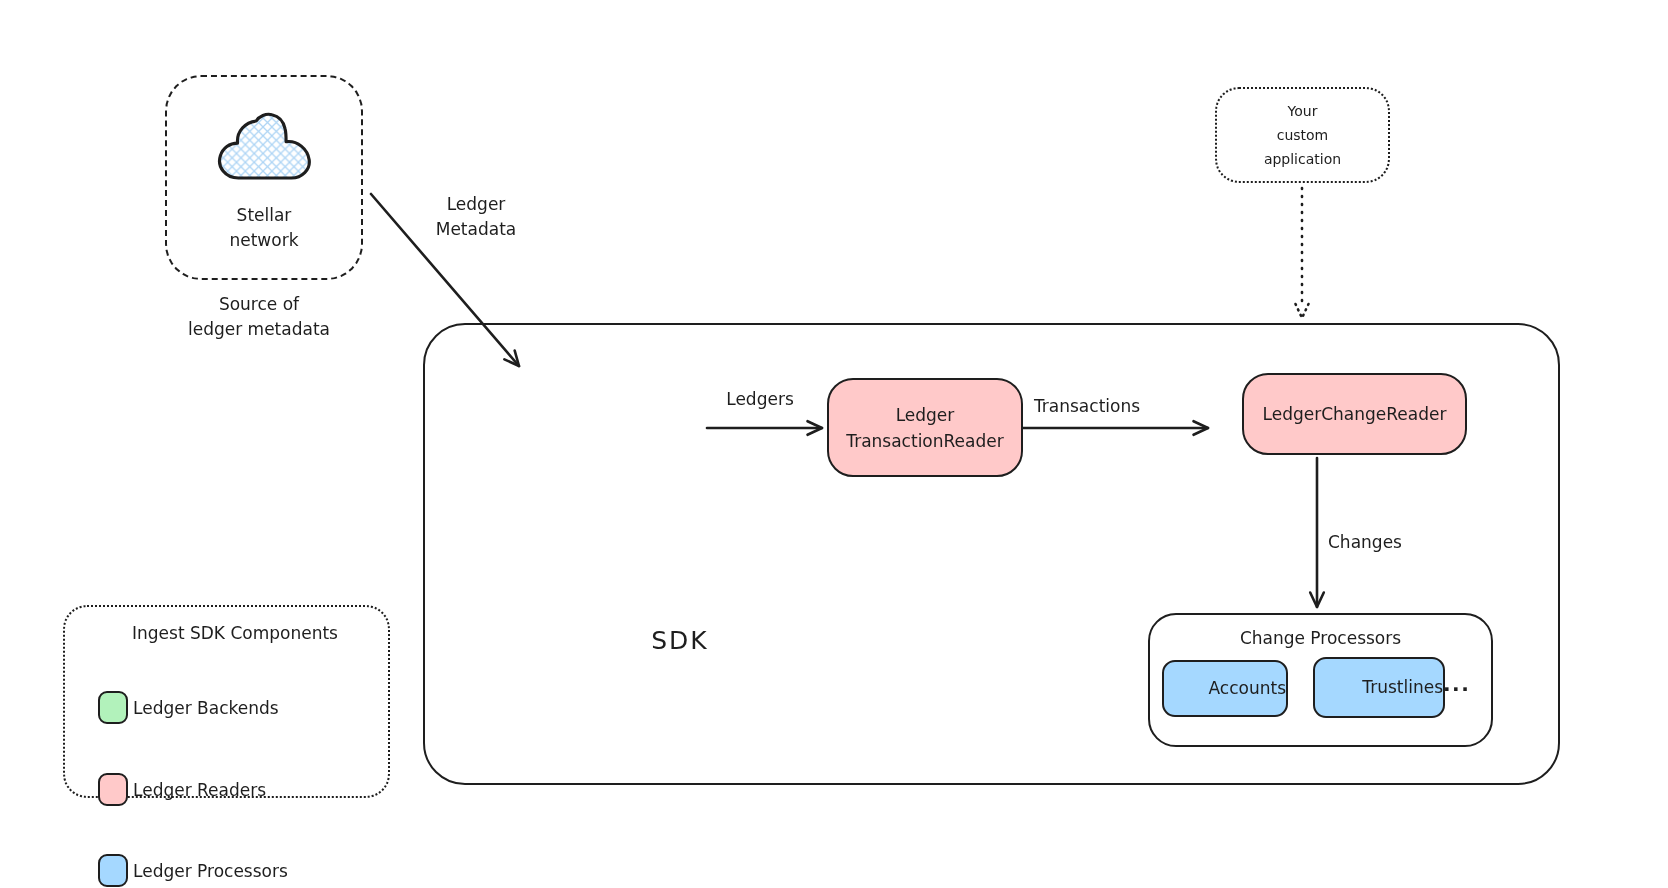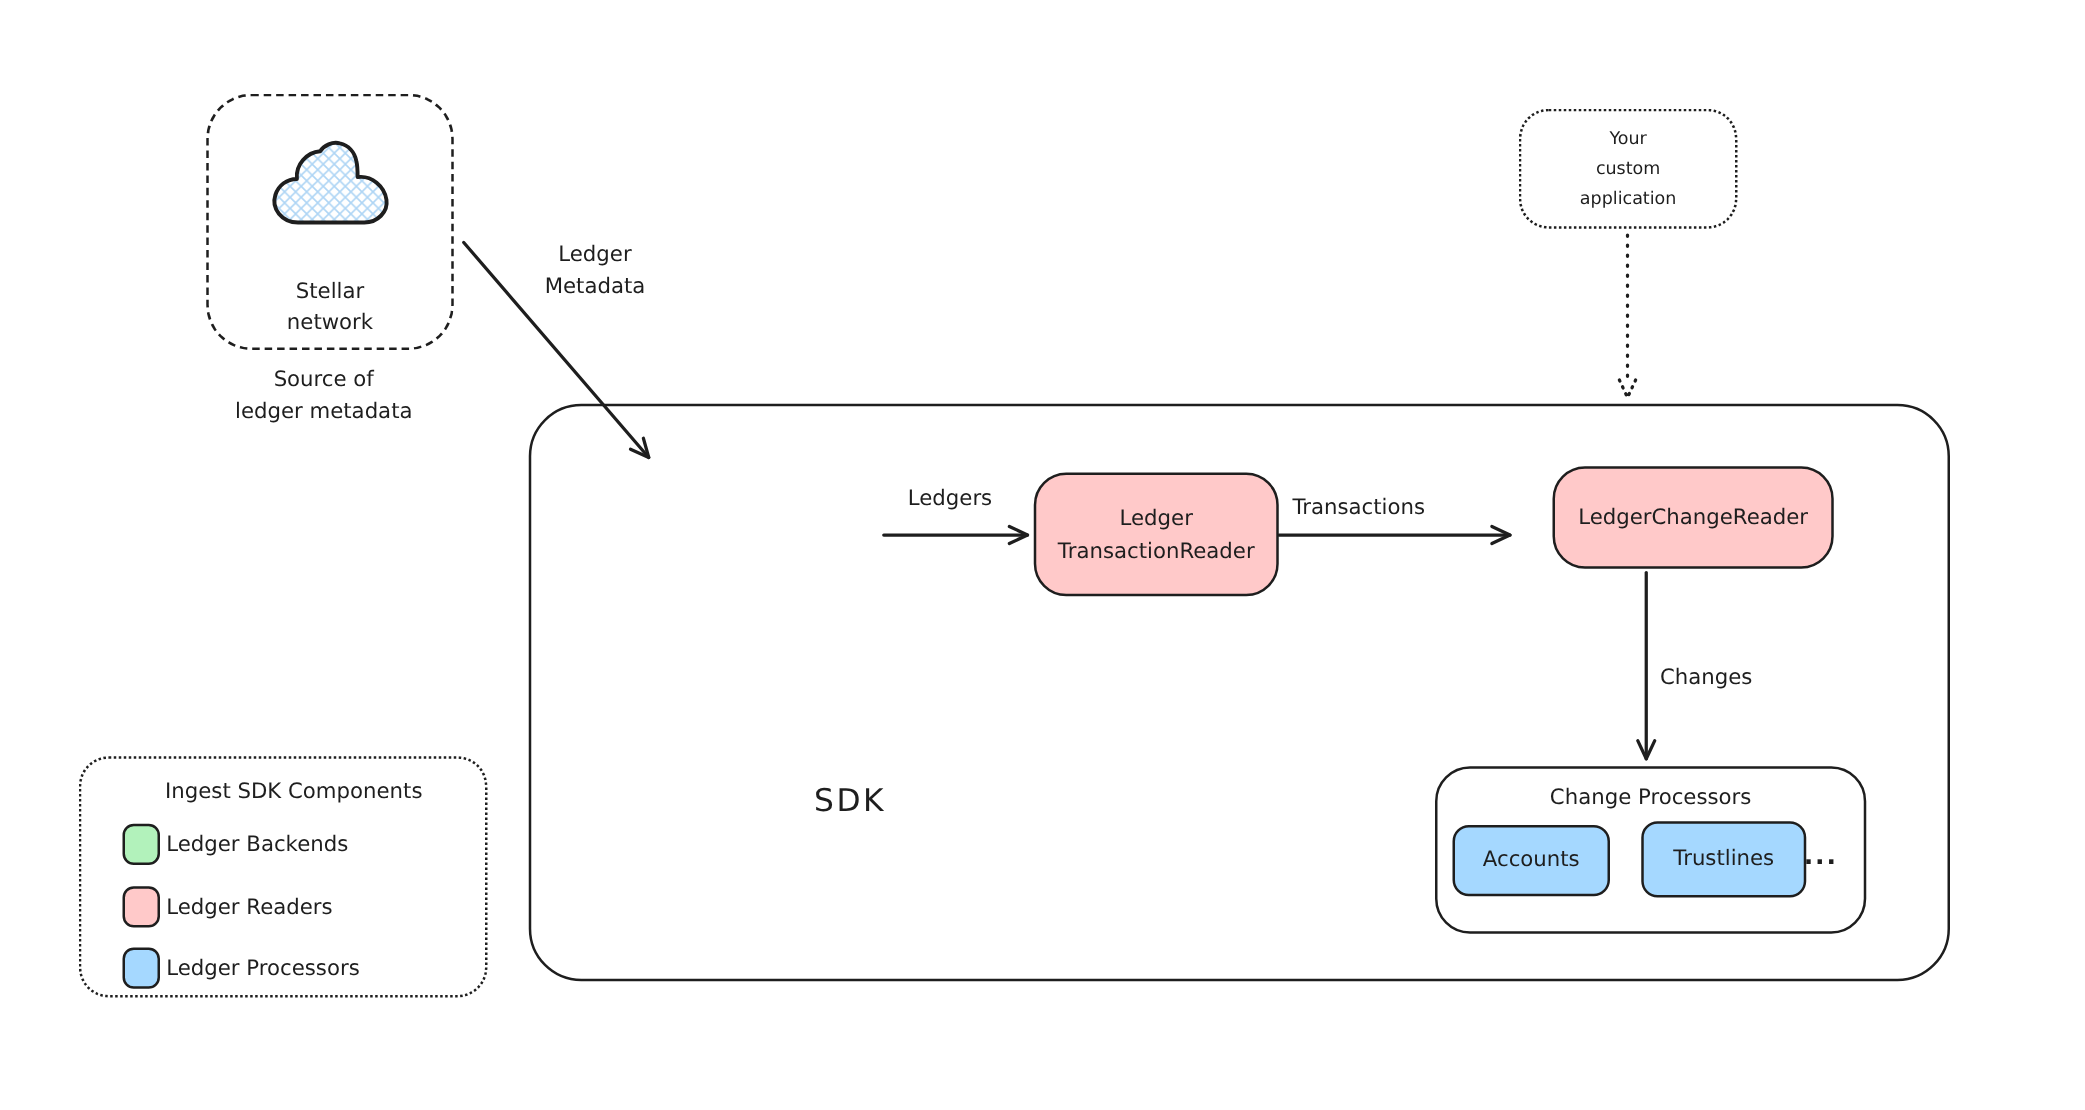--- a/index.html
+++ b/index.html
@@ -1,31 +1,31 @@
 <!DOCTYPE html>
 <html><head>
 <meta charset="utf-8">
 <style>
   html,body{margin:0;padding:0;background:#ffffff;}
   .canvas{position:relative;width:1668px;height:888px;background:#ffffff;overflow:hidden;
           font-family:"DejaVu Sans","Liberation Sans",sans-serif;color:#1e1e1e;}
   .node{position:absolute;display:flex;flex-direction:column;align-items:center;justify-content:center;
         text-align:center;border:2.5px solid #1e1e1e;background:#ffffff;white-space:pre-line;
         font-size:17px;line-height:25px;box-sizing:border-box;}
-  .dashedb{border-style:dashed;border-radius:36px;justify-content:flex-start;gap:18px;}
+  .dashedb{border-style:dashed;border-radius:36px;justify-content:flex-start;}
   .dottedb{border-style:dotted;border-width:2.5px;}
   .container{position:absolute;border:2.5px solid #1e1e1e;background:#ffffff;border-radius:42px;box-sizing:border-box;}
   .sub{border-radius:26px;}
-  .chip{border-radius:13px;font-size:17px;}
+  .chip{border-radius:13px;font-size:17px;align-items:flex-end;}
   .txt{position:absolute;white-space:pre-line;font-size:17px;line-height:25px;}
   .ctr{transform:translateX(-50%);text-align:center;}
   .sdk-label{font-size:25px;letter-spacing:2px;transform:translate(-50%,-50%);}
   .cp-title{position:absolute;left:0;right:0;top:12px;text-align:center;font-size:17px;line-height:22px;}
   .legend{position:absolute;border:2px dotted #1e1e1e;border-radius:24px;background:#fff;box-sizing:border-box;
-          display:flex;flex-direction:column;align-items:flex-start;padding:15px 0 0 33px;}
+          display:flex;flex-direction:column;align-items:flex-start;padding:15px 0 0 33px;gap:32px;}
   .legend-title{align-self:stretch;text-align:center;font-size:17px;line-height:23px;margin-left:-16px;}
   .legend-row{display:flex;align-items:center;}
   .swatch{width:30px;height:33px;border:2.5px solid #1e1e1e;border-radius:9px;box-sizing:border-box;flex:0 0 auto;}
   .legend-row .txt2{margin-left:5px;font-size:17px;text-align:right;}
   .ellipsis{position:absolute;font-size:20px;font-weight:bold;letter-spacing:1.5px;}
   svg.layer{position:absolute;left:0;top:0;pointer-events:none;}
   svg .ln{stroke:#1e1e1e;stroke-width:2.6;fill:none;stroke-linecap:round;stroke-linejoin:round;}
   svg .dot{stroke-dasharray:1 7;}
   svg .dothead{stroke-dasharray:1 5;}
 </style>

